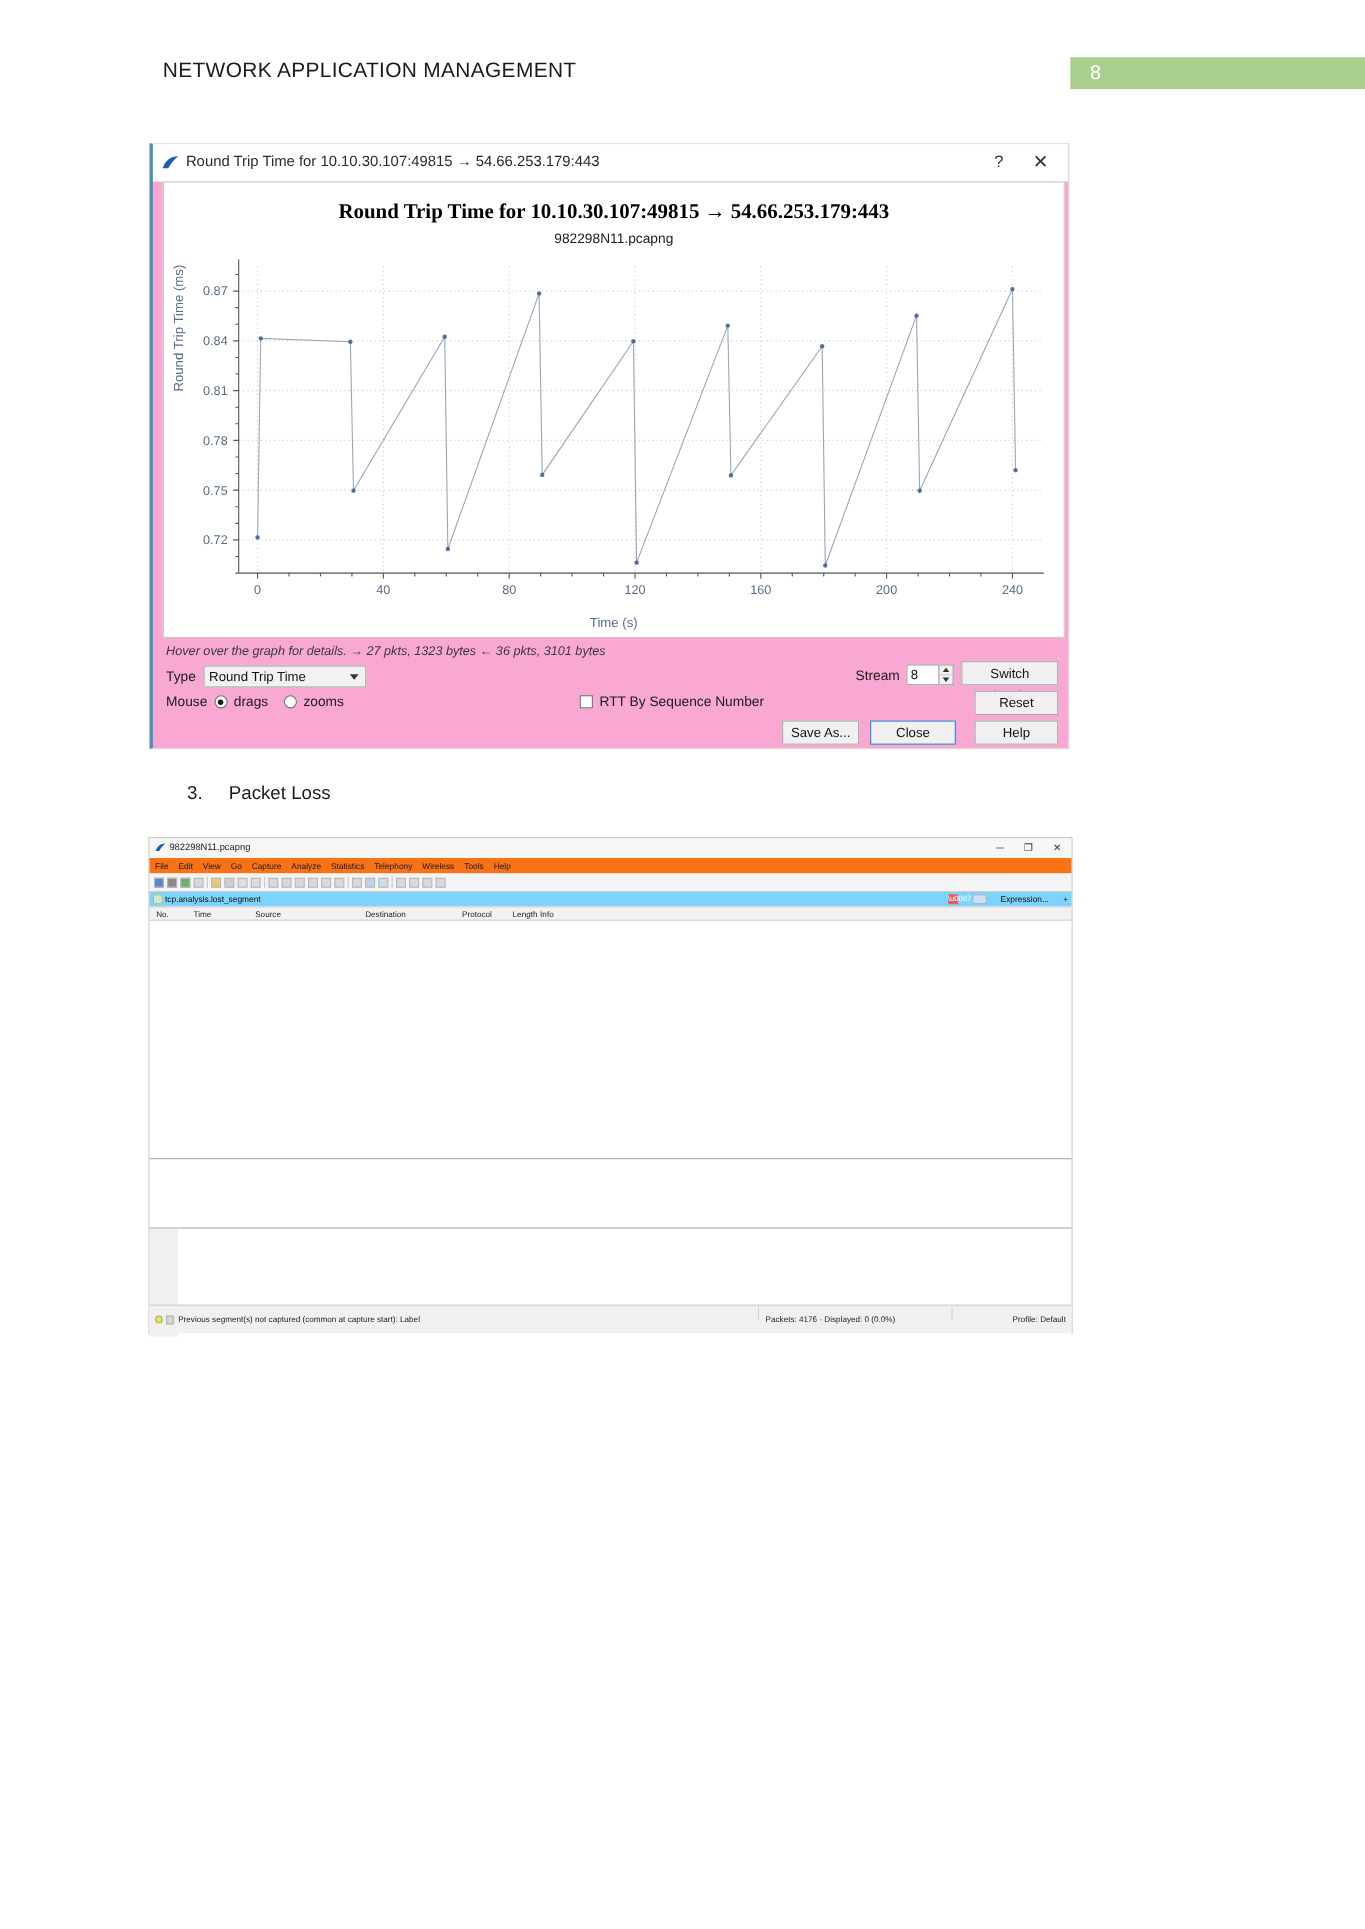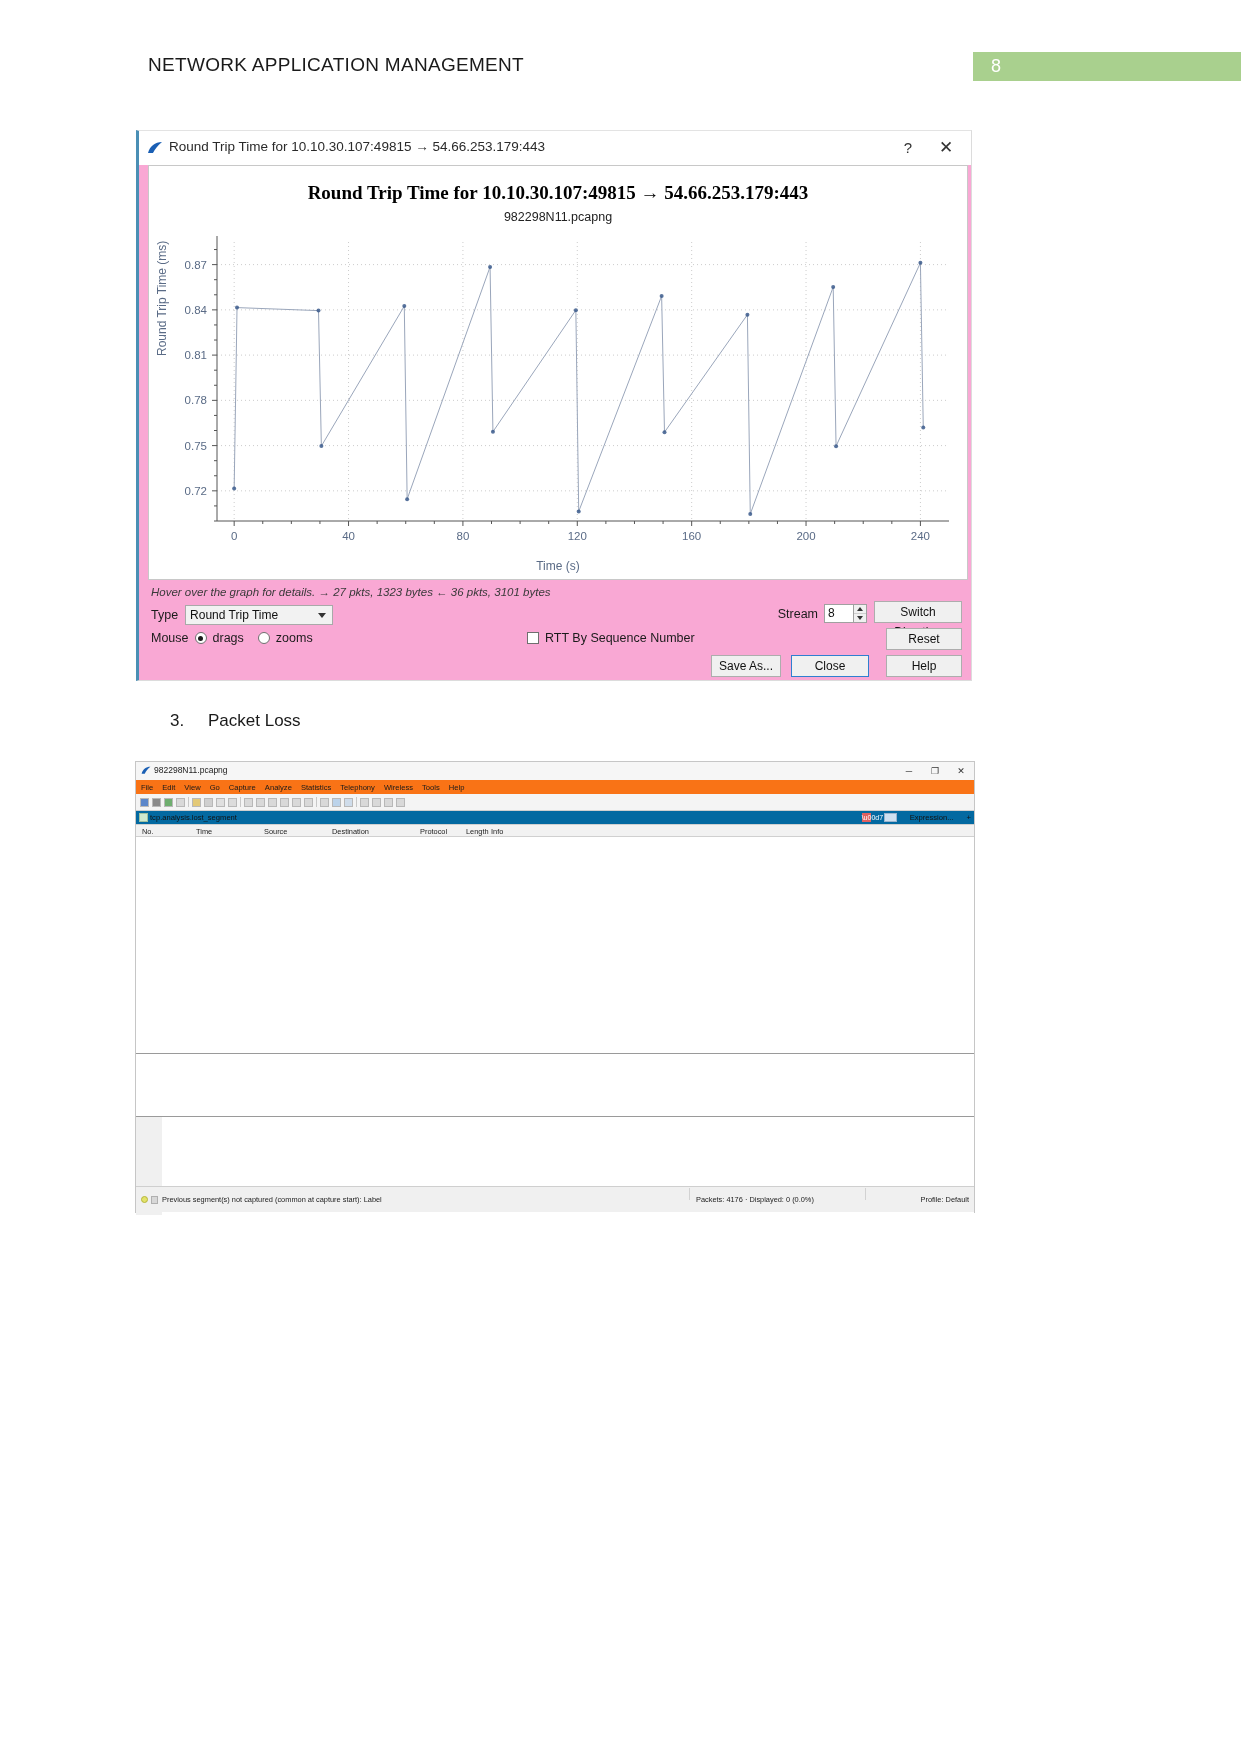--- a/index.html
+++ b/index.html
@@ -165,21 +165,21 @@
   .ws-menu span { font-size:7.6px; color:#1a1a1a; }
 
   .ws-toolbar { height:16px; background:#f4f4f4; display:flex; align-items:center; padding-left:4px; gap:3px; }
   .ws-toolbar i {
     display:inline-block; width:9px; height:9px; background:#d9d9d9;
     border:1px solid #b8b8b8; font-style:normal;
   }
   .ws-toolbar .sep { width:1px;height:10px;background:#c8c8c8;border:none; }
 
   .ws-filter {
-    height:14px; background:#0369a1; border-top:1px solid #cfcfcf;
+    height:14px; background:#7dd3fc; border-top:1px solid #cfcfcf;
     position:relative; display:flex; align-items:center;
   }
   .ws-filter .fic { width:9px;height:9px;margin:0 2px 0 3px;background:#cfe9cf;border:1px solid #9fc09f; }
   .ws-filter .ftext { font-size:7.6px; color:#111; flex:1; }
   .ws-filter .right-ic { position:absolute; right:3px; top:2px; display:flex; gap:13px; align-items:center; }
   .ws-filter .right-ic b { font-weight:normal;font-size:7.6px;color:#111; }
   .xsq { width:9px;height:9px;background:#e06060;color:#fff;font-size:7px;text-align:center;line-height:9px; }
   .bsq { width:13px;height:9px;background:#cfe0f0;border:1px solid #9ab3cc; }
 
   .ws-cols {
@@ -435,22 +435,22 @@
     <span class="right-ic">
       <span class="xsq">\u00d7</span>
       <span class="bsq"></span>
       <b>Expression...</b>
       <b>+</b>
     </span>
   </div>
 
   <div class="ws-cols" id="ws-cols">
       <span style="left: 6px;">No.</span>
-      <span style="left: 60px;">Time</span>
-      <span style="left: 128px;">Source</span>
+      <span style="left: 40px;">Time</span>
+      <span style="left: 96px;">Source</span>
       <span style="left: 196px;">Destination</span>
       <span style="left: 284px;">Protocol</span>
       <span style="left: 330px;">Length</span>
       <span style="left: 355px;">Info</span>
     </div>
 
   <div class="ws-packets"></div>
   <div class="ws-hsplit"></div>
   <div class="ws-detail"></div>
   <div class="ws-hsplit"></div>

